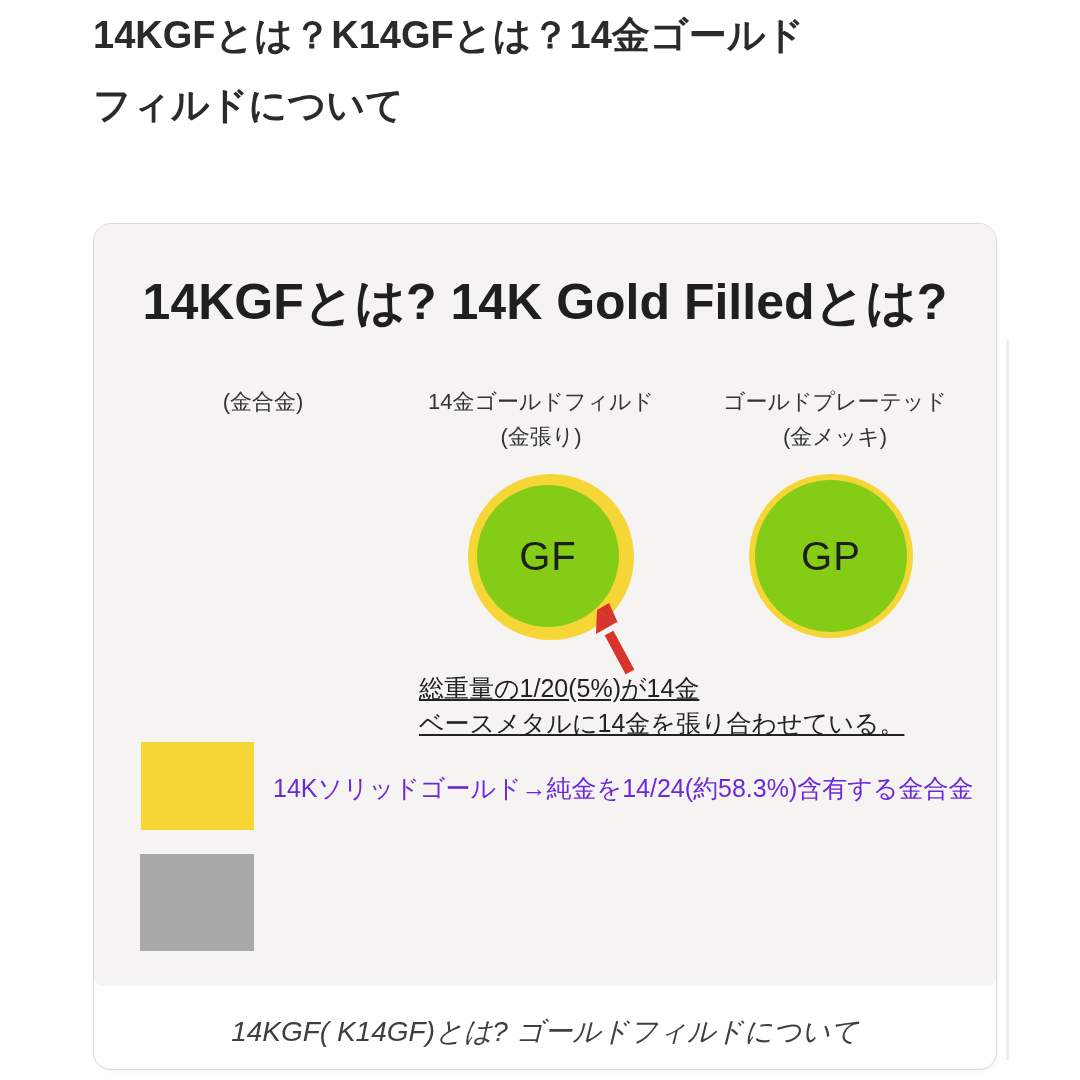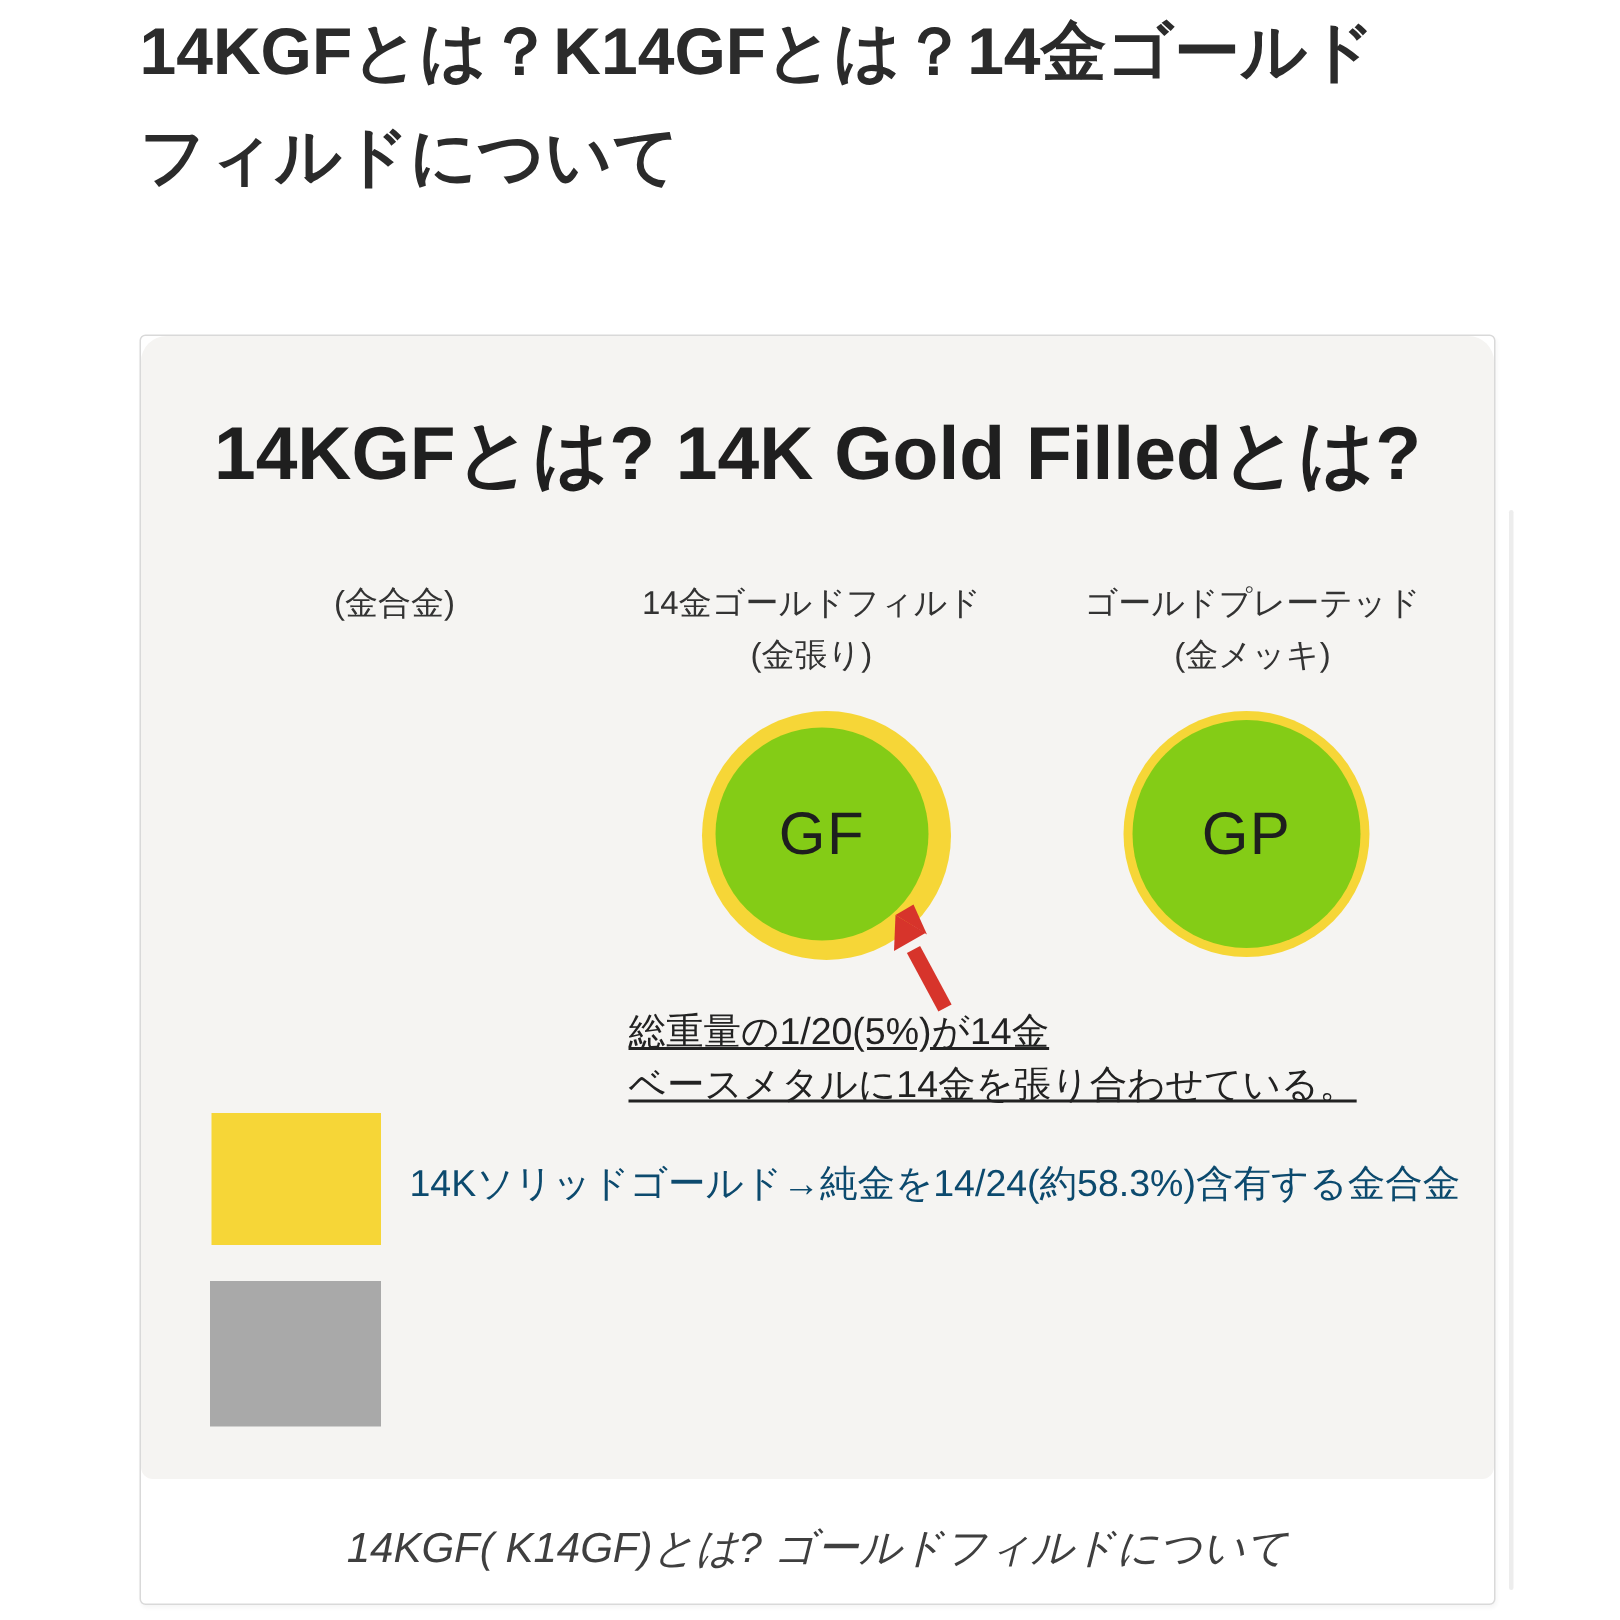--- a/index.html
+++ b/index.html
@@ -8,31 +8,31 @@
     background: #ffffff;
     font-family: "Liberation Sans", "DejaVu Sans", sans-serif;
     overflow: hidden;
     position: relative;
   }
 
   
   .page-heading {
     position: absolute; left: 93px; top: 0;
     width: 900px;
-    font-size: 44px; font-weight: 700; color: #2b2b2b;
+    font-size: 38px; font-weight: 700; color: #2b2b2b;
   }
   .page-heading .line { display: block; height: 70px; line-height: 70px; }
 
   
   .card {
     position: absolute; left: 93px; top: 223px;
     width: 904px; height: 847px;
     background: #ffffff;
     border: 1px solid #d9d9d9;
-    border-radius: 4px;
+    border-radius: 18px;
     box-shadow: 1px 2px 3px rgba(0,0,0,0.04);
   }
 
   .infographic {
     position: absolute; left: 0; top: 0;
     width: 100%; height: 762px;
     background: #f5f4f2;
     border-radius: 17px 17px 8px 8px;
     overflow: hidden;
   }
@@ -76,21 +76,21 @@
     white-space: nowrap;
     text-decoration: underline;
   }
 
   .legend-swatch { position: absolute; }
   .swatch-gold { left: 47px; top: 518px; width: 113px; height: 88px; background: #f6d637; }
   .swatch-gray { left: 46px; top: 630px; width: 114px; height: 97px; background: #a9a9a9; }
 
   .legend-text {
     position: absolute; left: 179px;
-    font-size: 25px; color: #0c4a6e; white-space: nowrap;
+    font-size: 25px; color: #6d28d9; white-space: nowrap;
   }
   .legend-text.t0 { top: 548px; }
   .legend-text.t1 { top: 664px; }
 
   .caption {
     position: absolute; left: 0; top: 789px; width: 100%;
     text-align: center;
     font-size: 28px; font-style: italic; color: #3f3f3f;
   }
 

